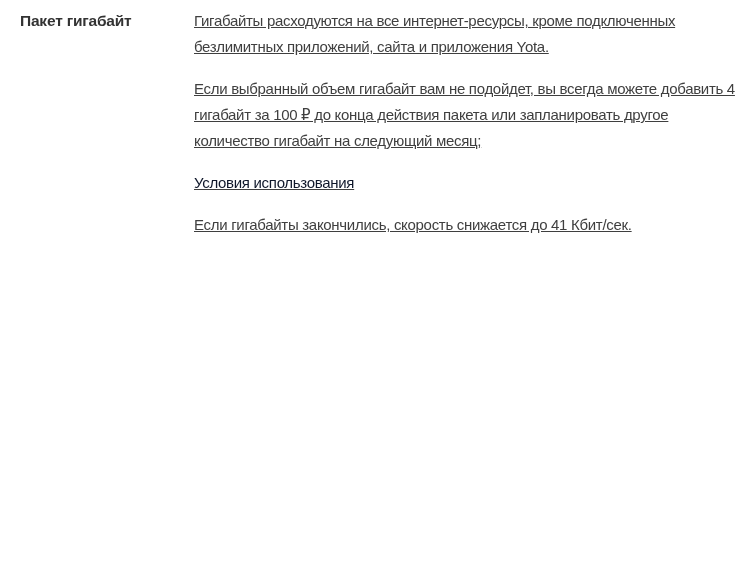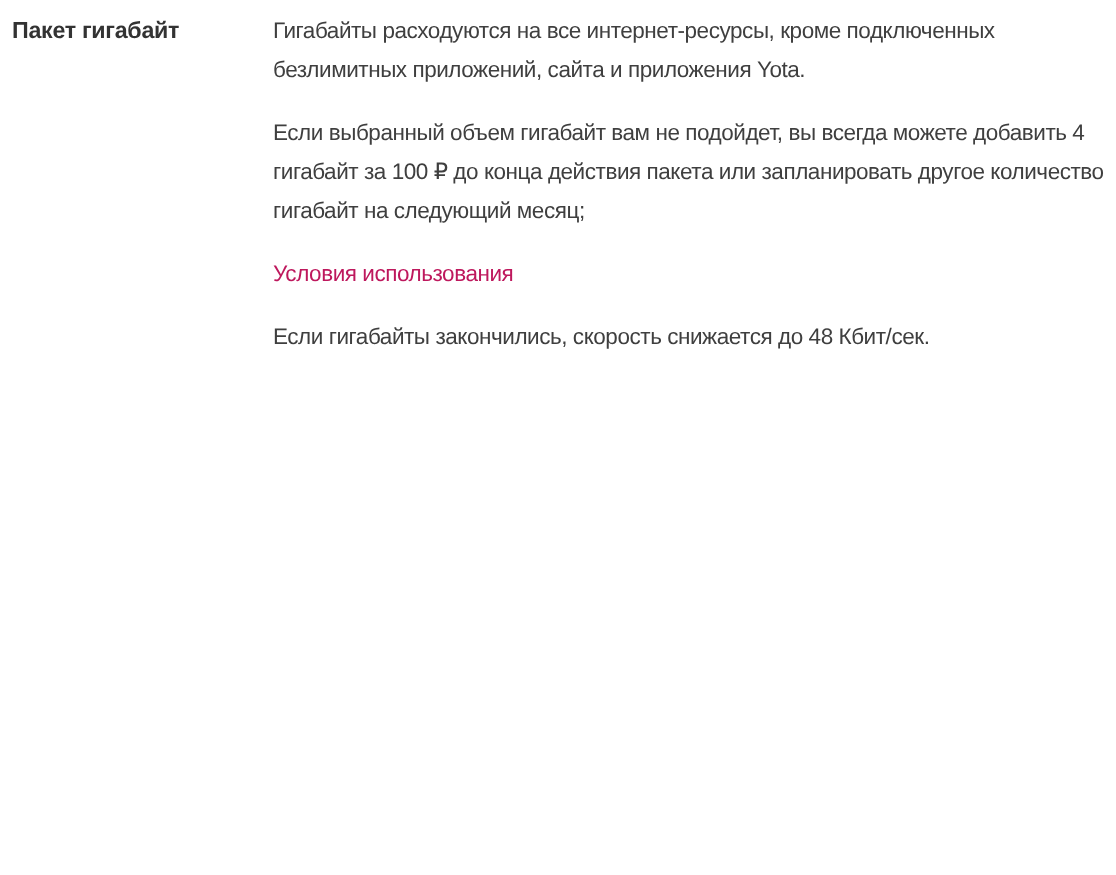--- a/index.html
+++ b/index.html
@@ -10,57 +10,58 @@
   body {
     width: 744px;
     height: 583px;
     font-family: "Liberation Sans", "DejaVu Sans", sans-serif;
     color: #3f3f3f;
     overflow: hidden;
   }
   .row {
     display: flex;
     align-items: flex-start;
-    padding: 8px 8px 0 8px;
+    padding: 8px 8px 0 20px;
     box-sizing: border-box;
     width: 744px;
   }
   .term-col {
     width: 174px;
     flex: 0 0 174px;
   }
   .term-title {
     margin: 0;
     font-size: 15.5px;
     line-height: 26px;
     font-weight: bold;
     color: #333333;
     letter-spacing: -0.2px;
   }
   .desc-col {
     width: 554px;
     max-width: 554px;
+    text-decoration: underline;
   }
   .desc-col p {
     margin: 0 0 16px 0;
     font-size: 15px;
     line-height: 26px;
     letter-spacing: -0.3px;
     color: #3f3f3f;
   }
   .desc-col p.muted {
-    color: #be185d;
+    color: #0f172a;
   }
 </style>
 </head>
 <body>
 
 <div class="row">
   <div class="term-col">
     <h2 class="term-title">Пакет гигабайт</h2>
   </div>
   <div class="desc-col">
     <p>Гигабайты расходуются на все интернет-ресурсы, кроме подключенных безлимитных приложений, сайта и приложения Yota.</p>
     <p>Если выбранный объем гигабайт вам не подойдет, вы всегда можете добавить 4 гигабайт за 100 ₽ до конца действия пакета или запланировать другое количество гигабайт на следующий месяц;</p>
     <p class="muted">Условия использования</p>
-    <p>Если гигабайты закончились, скорость снижается до 48 Кбит/сек.</p>
+    <p>Если гигабайты закончились, скорость снижается до 41 Кбит/сек.</p>
   </div>
 </div>
 
 </body></html>

